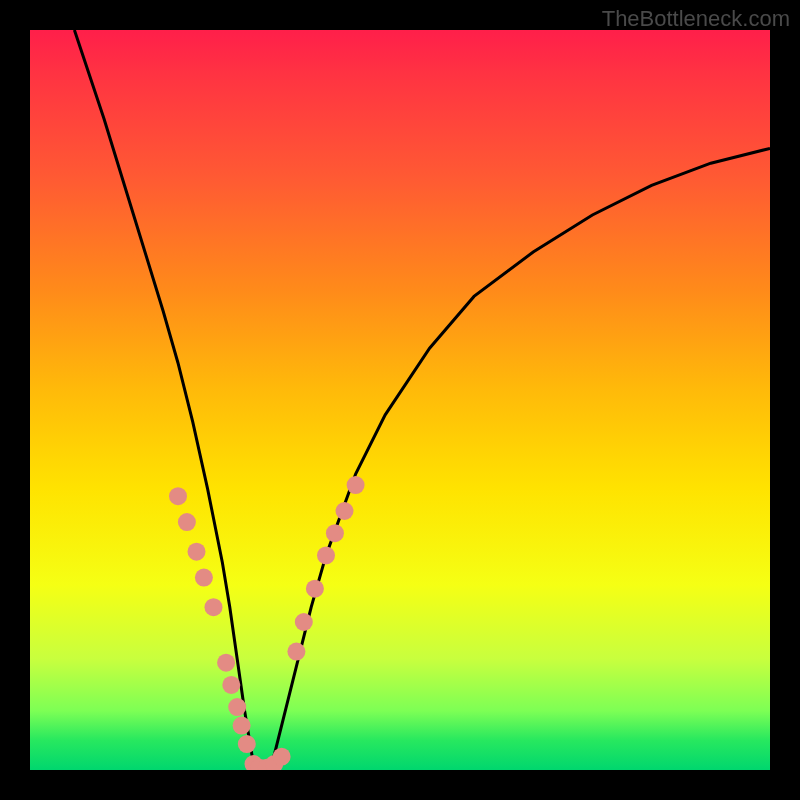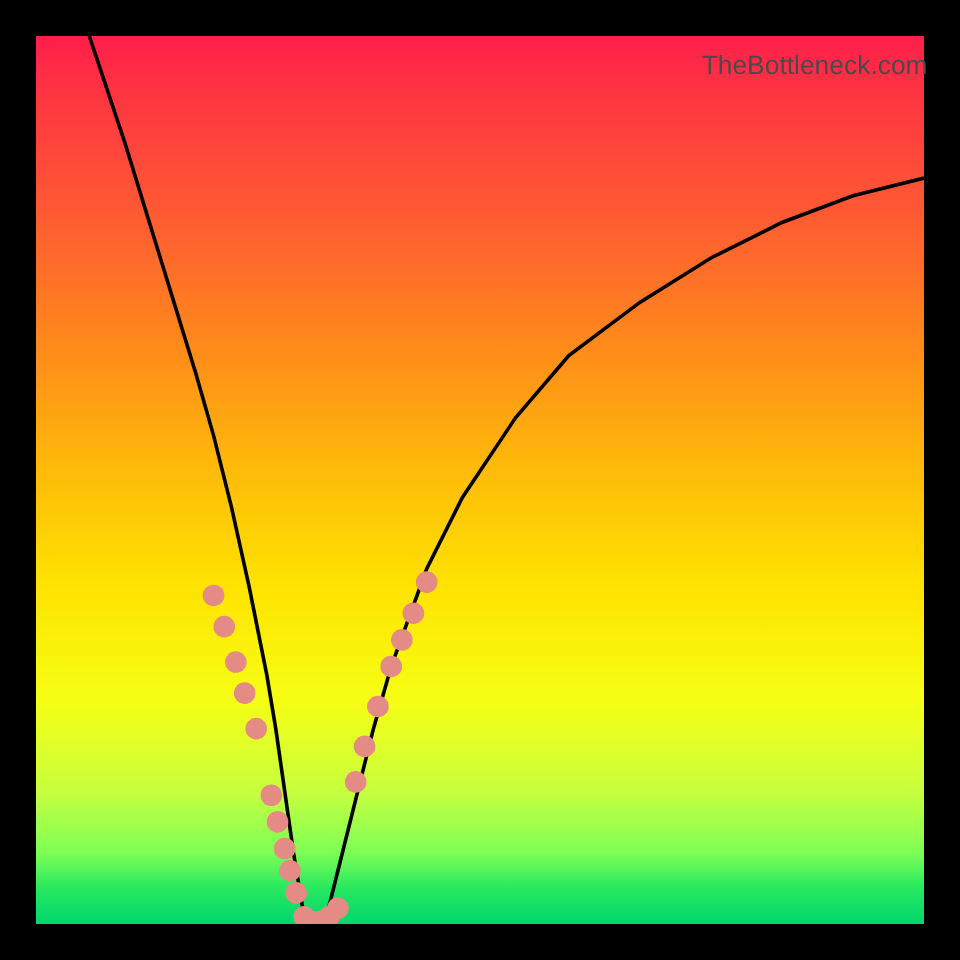--- a/index.html
+++ b/index.html
@@ -32,26 +32,25 @@
       #ffe300 62%,
       #f5ff14 75%,
       #c8ff3e 85%,
       #7dff55 92%,
       #27e85f 96%,
       #00d66e 100%);
   }
   .watermark {
     position: absolute;
     top: 6px;
-    right: 27px;
+    right: 10px;
     color: #4a4a4a;
     font-size: 22px;
     font-weight: 500;
     z-index: 5;
-    margin-top: 36px;
   }
   svg.curve {
     position: absolute;
     inset: 0;
     width: 100%;
     height: 100%;
   }
   .line {
     fill: none;
     stroke: #000;

